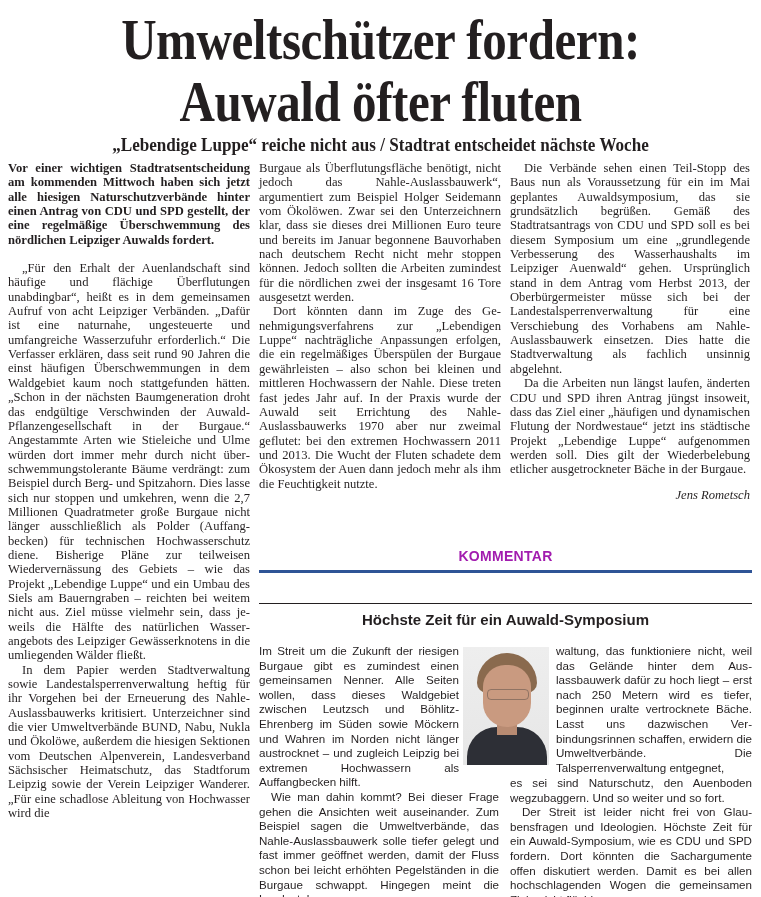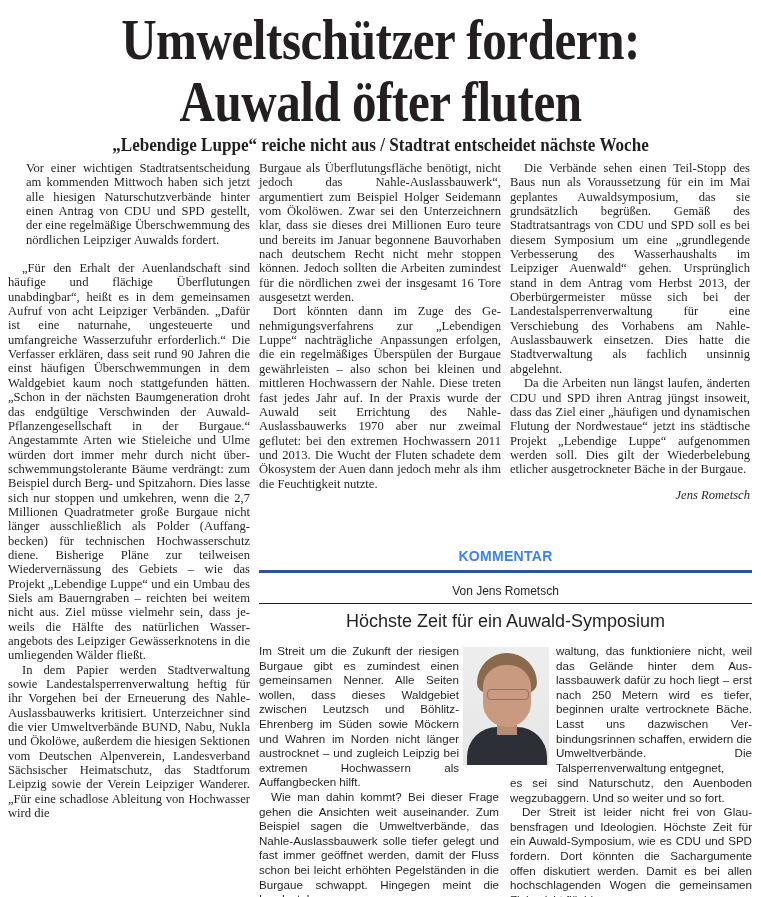--- a/index.html
+++ b/index.html
@@ -23,41 +23,41 @@
     transform: scaleX(0.9); transform-origin: center top;
   }
 
   .col {
     position: absolute; top: 152px; width: 242px;
     font-family: "Liberation Serif", "DejaVu Serif", serif;
     font-size: 12.6px; line-height: 14.35px; text-align: justify; hyphens: manual;
   }
   .col p { margin: 0; text-indent: 0; }
   .col p.ind { text-indent: 14px; }
-  .col p.lead { font-weight: normal; margin-left: 18px; }
+  .col p.lead { font-weight: bold; }
   .col .gap { height: 14px; }
   .c1 { left: 8px; }
   .c2 { left: 259px; }
   .c3 { left: 510px; width: 240px; }
   .byline-inline { font-style: italic; float: right; margin-top: 11px; }
 
   .komm-label {
     position: absolute; left: 259px; top: 539px; width: 493px; text-align: center;
     font-family: "Liberation Sans", "DejaVu Sans", sans-serif; font-weight: bold;
-    font-size: 14px; color: #3b82f6; letter-spacing: 0.3px;
+    font-size: 14px; color: #a21caf; letter-spacing: 0.3px;
   }
   .komm-rule { position: absolute; left: 259px; top: 561px; width: 493px; height: 3px; background: #2f5496; }
   .komm-author {
     position: absolute; left: 259px; top: 575px; width: 493px; text-align: center;
     font-family: "Liberation Sans", "DejaVu Sans", sans-serif; font-size: 12px;
   }
   .komm-thin { position: absolute; left: 259px; top: 594px; width: 493px; height: 1px; background: #231f20; }
   .komm-title {
     position: absolute; left: 259px; top: 602px; width: 493px; text-align: center;
-    font-family: "Liberation Sans", "DejaVu Sans", sans-serif; font-weight: normal; font-size: 18px;
+    font-family: "Liberation Sans", "DejaVu Sans", sans-serif; font-weight: bold; font-size: 15px;
   }
 
   .kcol {
     position: absolute; font-family: "Liberation Sans", "DejaVu Sans", sans-serif;
     font-size: 11.6px; line-height: 14.6px; text-align: justify;
   }
   .kcol p { margin: 0; }
   .kcol p.ind { text-indent: 12px; }
   .k1a { left: 259px; top: 635px; width: 200px; }
   .k1b { left: 259px; top: 781px; width: 240px; }
@@ -98,21 +98,20 @@
     <p class="ind">Dort könnten dann im Zuge des Ge­nehmigungsverfahrens zur „Lebendigen Luppe“ nachträgliche Anpassungen er­folgen, die ein regelmäßiges Überspülen der Burgaue gewährleisten – also schon bei kleinen und mittleren Hochwassern der Nahle. Diese treten fast jedes Jahr auf. In der Praxis wurde der Auwald seit Errichtung des Nahle-Auslassbauwerks 1970 aber nur zweimal geflutet: bei den extremen Hochwassern 2011 und 2013. Die Wucht der Fluten schadete dem Öko­system der Auen dann jedoch mehr als ihm die Feuchtigkeit nutzte.</p>
   </div>
 
   <div class="col c3">
     <p class="ind">Die Verbände sehen einen Teil-Stopp des Baus nun als Voraussetzung für ein im Mai geplantes Auwaldsymposium, das sie grundsätzlich begrüßen. Gemäß des Stadtratsantrags von CDU und SPD soll es bei diesem Symposium um eine „grundlegende Verbesserung des Was­serhaushalts im Leipziger Auenwald“ gehen. Ursprünglich stand in dem An­trag vom Herbst 2013, der Oberbürger­meister müsse sich bei der Landestal­sperrenverwaltung für eine Verschiebung des Vorhabens am Nahle-Auslassbauwerk einsetzen. Dies hatte die Stadtverwaltung als fachlich unsin­nig abgelehnt.</p>
     <p class="ind"><span>Da die Arbeiten nun längst laufen, änderten CDU und SPD ihren Antrag jüngst insoweit, dass das Ziel einer „häufigen und dynamischen Flutung der Nordwestaue“ jetzt ins städtische Projekt „Lebendige Luppe“ aufgenom­men werden soll. Dies gilt der Wieder­belebung etlicher ausgetrockneter Bä­che in der Burgaue.</span> <span class="byline-inline">Jens Rometsch</span></p>
   </div>
 
   <div class="komm-label">KOMMENTAR</div>
   <div class="komm-rule"></div>
-  <div class="komm-author">Von Jens Rometsch</div>
   <div class="komm-thin"></div>
   <div class="komm-title">Höchste Zeit für ein Auwald-Symposium</div>
 
   <div class="kcol k1a">
     <p>Im Streit um die Zukunft der riesi­gen Burgaue gibt es zumindest ei­nen gemeinsamen Nenner. Alle Seiten wollen, dass dieses Wald­gebiet zwischen Leutzsch und Böhlitz-Ehrenberg im Süden sowie Möckern und Wahren im Norden nicht länger austrocknet – und zu­gleich Leipzig bei extremen Hoch­wassern als Auffangbecken hilft.</p>
   </div>
   <div class="kcol k1b">
     <p class="ind">Wie man dahin kommt? Bei dieser Frage gehen die Ansichten weit auseinander. Zum Beispiel sagen die Umweltverbände, das Nahle-Auslassbauwerk solle tiefer ge­legt und fast immer geöffnet werden, da­mit der Fluss schon bei leicht erhöhten Pegelständen in die Burgaue schwappt. Hingegen meint die Landestalsperrenver­</p>
   </div>
 

